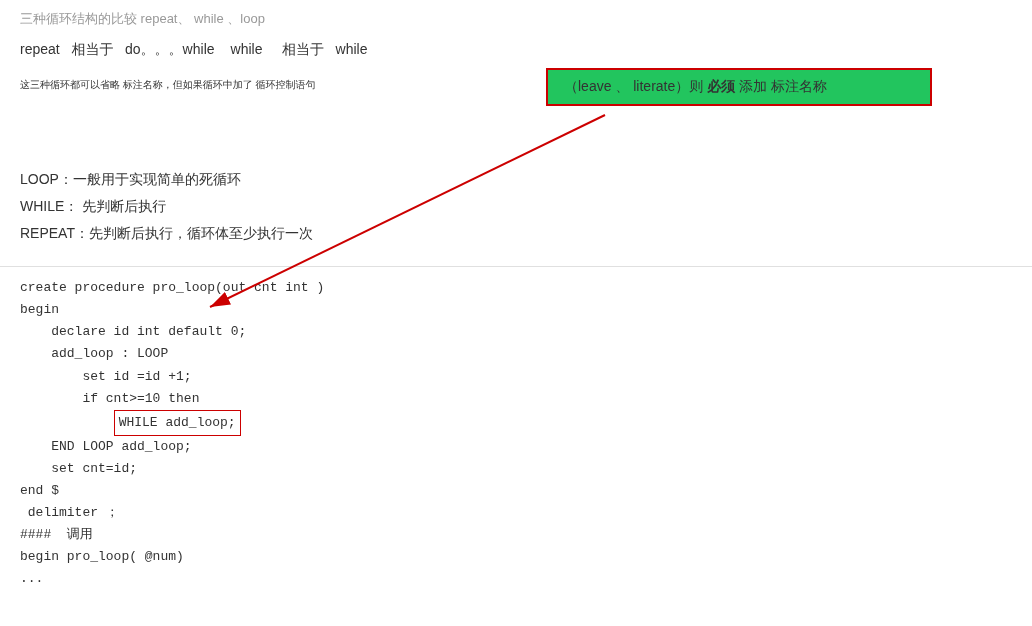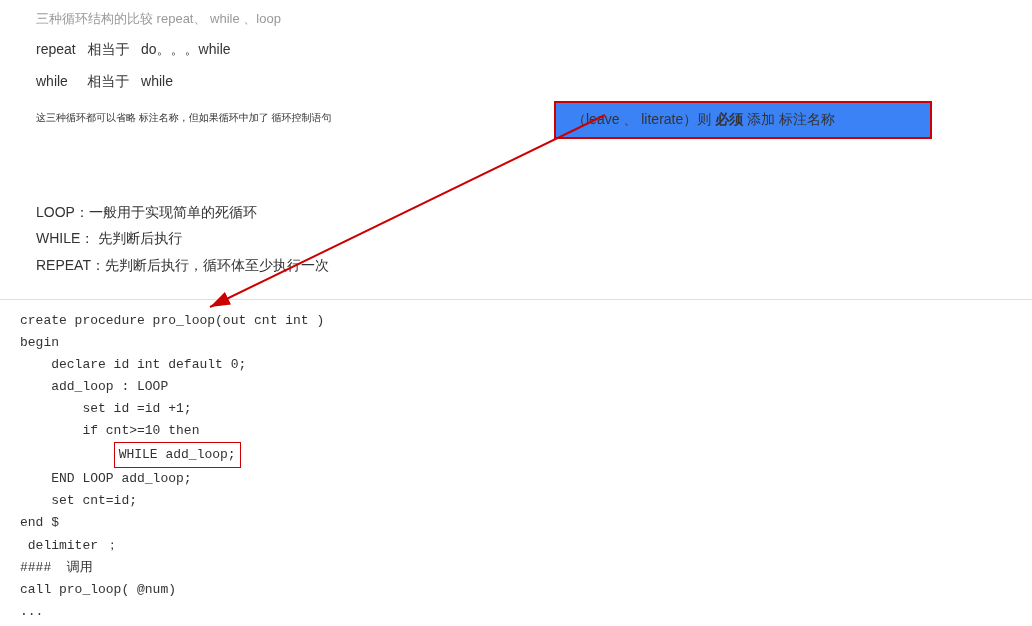--- a/index.html
+++ b/index.html
@@ -12,34 +12,34 @@
       overflow: hidden;
     }
     .page-container {
       width: 1032px;
       min-height: 626px;
       background: #fff;
       position: relative;
     }
     .top-section {
       background: #fff;
-      padding: 10px 20px 20px 36px;
+      padding: 10px 20px 20px 20px;
       border-bottom: 1px solid #e0e0e0;
       position: relative;
     }
     .top-header-text {
       font-size: 14px;
       color: #333;
       margin-bottom: 8px;
       font-family: 'Microsoft YaHei', Arial, sans-serif;
     }
     .top-row {
       display: flex;
-      flex-direction: column;
-      gap: 10px;
+      flex-direction: row;
+      gap: 16px;
       margin-bottom: 16px;
     }
     .top-row-item {
       font-size: 14px;
       color: #333;
       font-family: 'Microsoft YaHei', Arial, sans-serif;
       line-height: 1.6;
     }
     .notice-area {
       display: flex;
@@ -54,21 +54,21 @@
       line-height: 1.8;
       flex: 1;
       max-width: 520px;
     }
     .highlight-box {
       border: 2px solid #cc0000;
       padding: 8px 16px;
       font-size: 14px;
       color: #333;
       font-family: 'Microsoft YaHei', Arial, sans-serif;
-      background: #3b82f6;
+      background: #22c55e;
       white-space: nowrap;
       position: absolute;
       right: 80px;
       top: -4px;
     }
     .highlight-box .bold {
       font-weight: bold;
     }
     .loop-descriptions {
       margin-top: 8px;
@@ -162,17 +162,17 @@
     <div class="code-line">    declare id int default 0;</div>
     <div class="code-line">    add_loop : LOOP</div>
     <div class="code-line">        set id =id +1;</div>
     <div class="code-line">        if cnt&gt;=10 then</div>
     <div class="code-line">            <span class="code-highlighted">WHILE add_loop;</span></div>
     <div class="code-line">    END LOOP add_loop;</div>
     <div class="code-line">    set cnt=id;</div>
     <div class="code-line">end $</div>
     <div class="code-line"> delimiter ；</div>
     <div class="code-line">####  调用</div>
-    <div class="code-line">call pro_loop( @num)</div>
+    <div class="code-line">begin pro_loop( @num)</div>
     <div class="code-line">...</div>
   </div>
 
 </div>
 
 </body></html>

